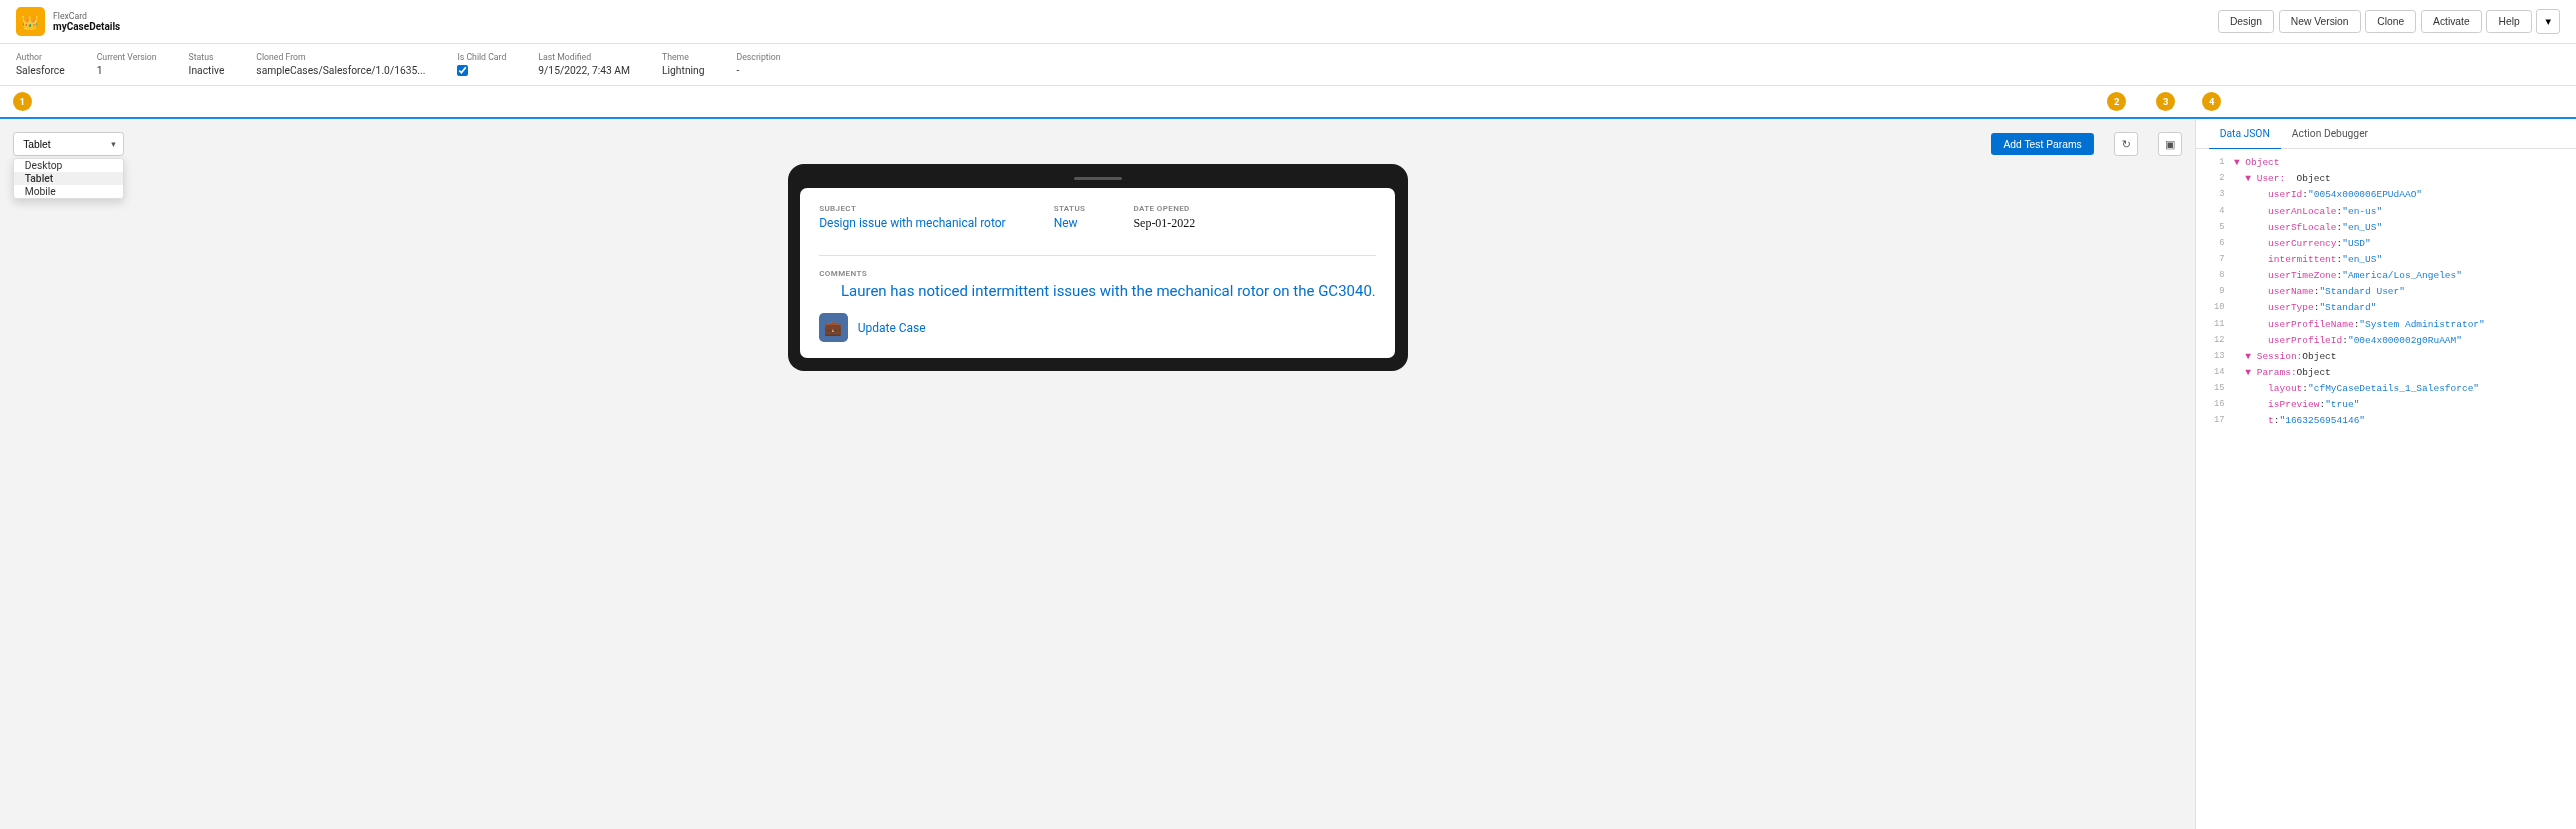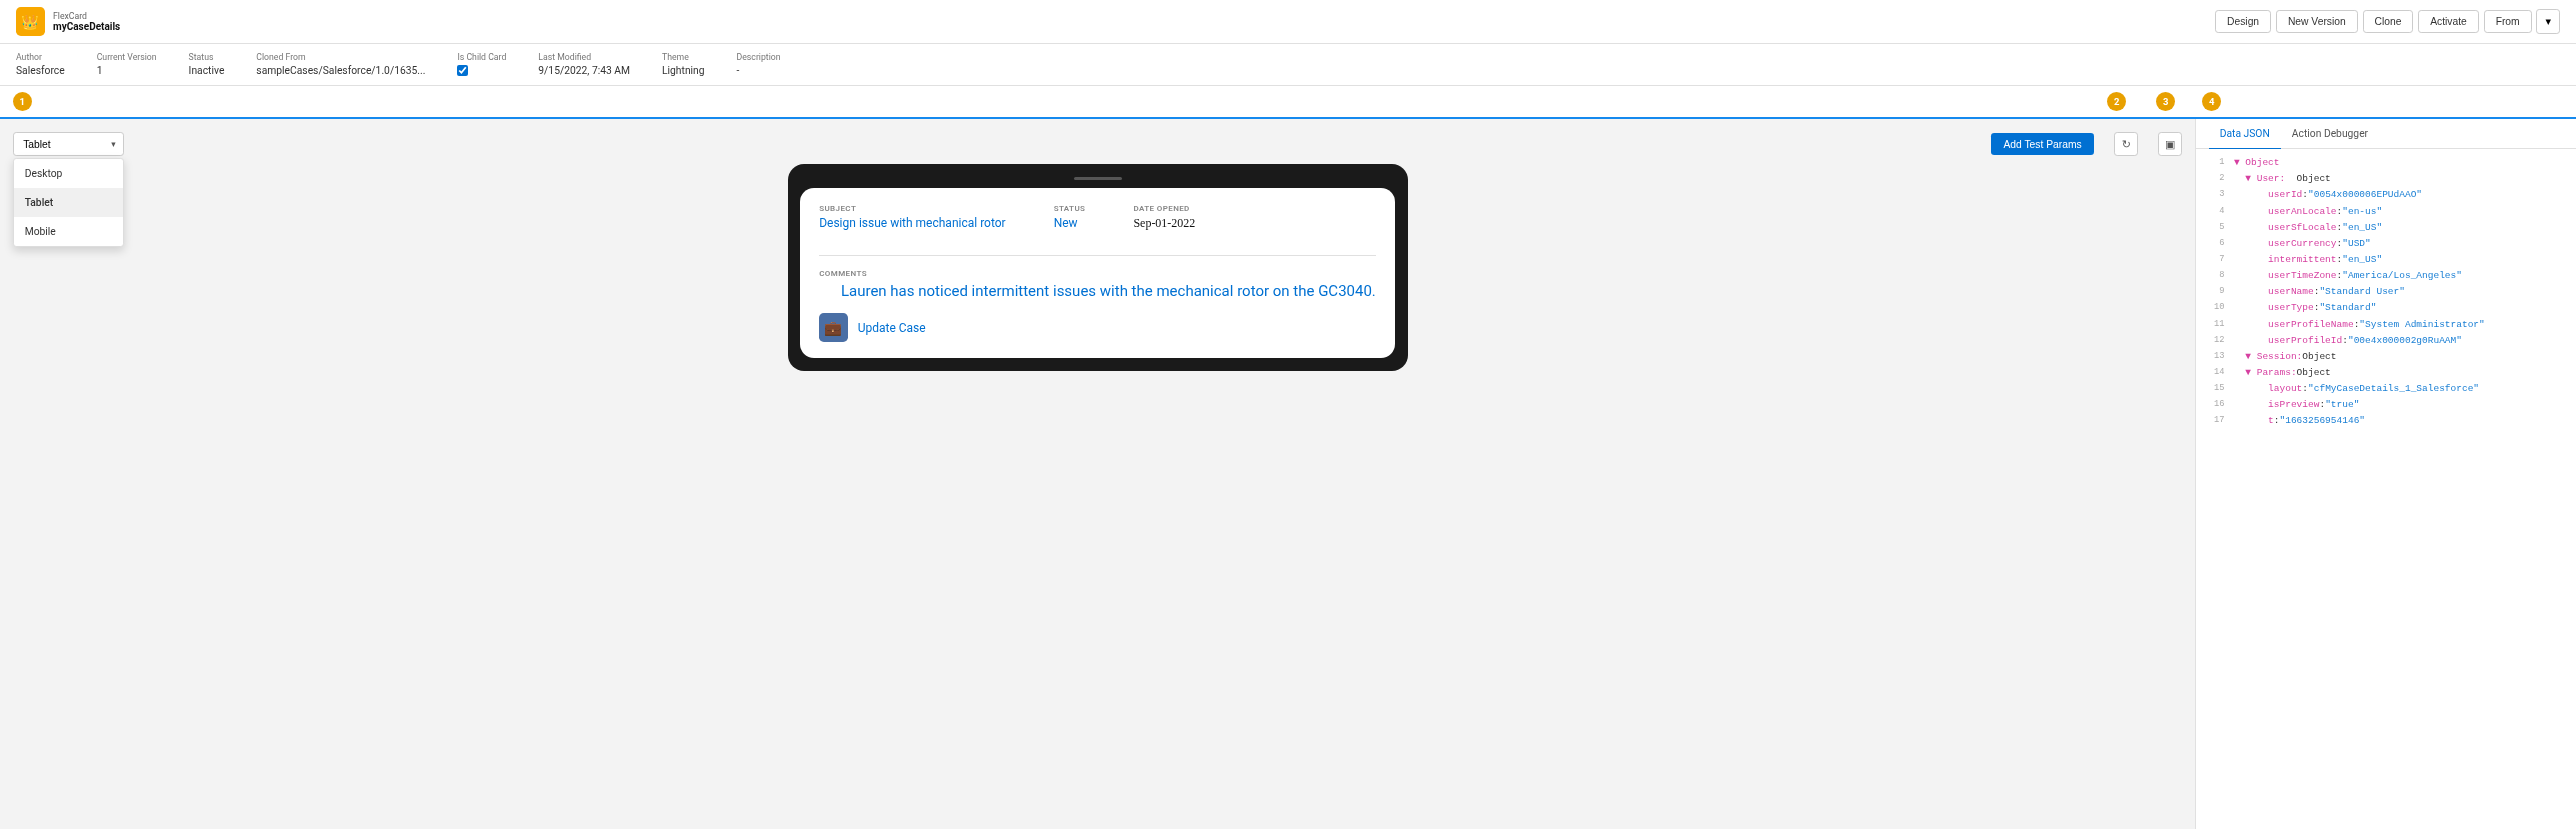--- a/index.html
+++ b/index.html
@@ -118,21 +118,21 @@
       left: 0;
       width: 100%;
       background: #fff;
       border: 0.8px solid #ddd;
       border-radius: 3.2px;
       box-shadow: 0 3.2px 9.5px rgba(0,0,0,0.15);
       z-index: 100;
       margin-top: 1.6px;
     }
     .dropdown-item {
-      padding: 8px 11px;
+      padding: 0 11px;
       cursor: pointer;
       font-size: 10.3px;
       color: #333;
     }
     .dropdown-item.selected { background: #f0f0f0; font-weight: 500; }
 
     .spacer { flex: 1; }
     .add-test-btn {
       padding: 5.6px 12.7px;
       background: #0070d2;
@@ -167,21 +167,21 @@
     }
     .tablet-notch {
       width: 48px;
       height: 3.2px;
       background: #555;
       border-radius: 1.6px;
       margin: 0 auto 8px;
     }
     .tablet-screen {
       background: #fff;
-      border-radius: 14px;
+      border-radius: 7px;
       padding: 16px 19px;
     }
     .case-section {
       border-bottom: 0.8px solid #e0e0e0;
       padding-bottom: 12.7px;
       margin-bottom: 12.7px;
     }
     .case-row {
       display: flex;
       gap: 48px;
@@ -308,21 +308,21 @@
     <div class="header-title-block">
       <span class="header-app-name">FlexCard</span>
       <span class="header-card-name">myCaseDetails</span>
     </div>
   </div>
   <div class="header-actions">
     <button class="header-btn">Design</button>
     <button class="header-btn">New Version</button>
     <button class="header-btn">Clone</button>
     <button class="header-btn">Activate</button>
-    <button class="header-btn">From</button>
+    <button class="header-btn">Help</button>
     <button class="header-dropdown-btn">▾</button>
   </div>
 </div>
 
 <div class="meta-row">
   <div class="meta-item">
     <span class="meta-label">Author</span>
     <span class="meta-value">Salesforce</span>
   </div>
   <div class="meta-item">

